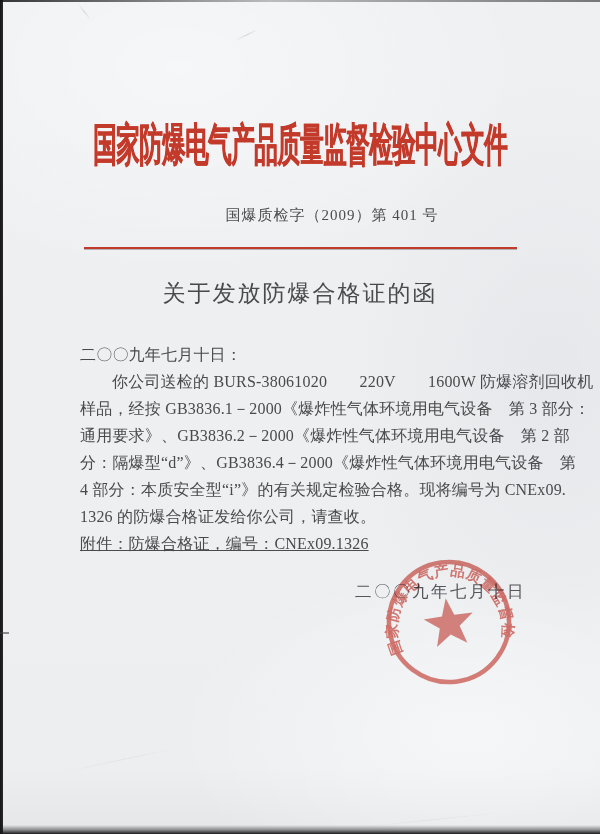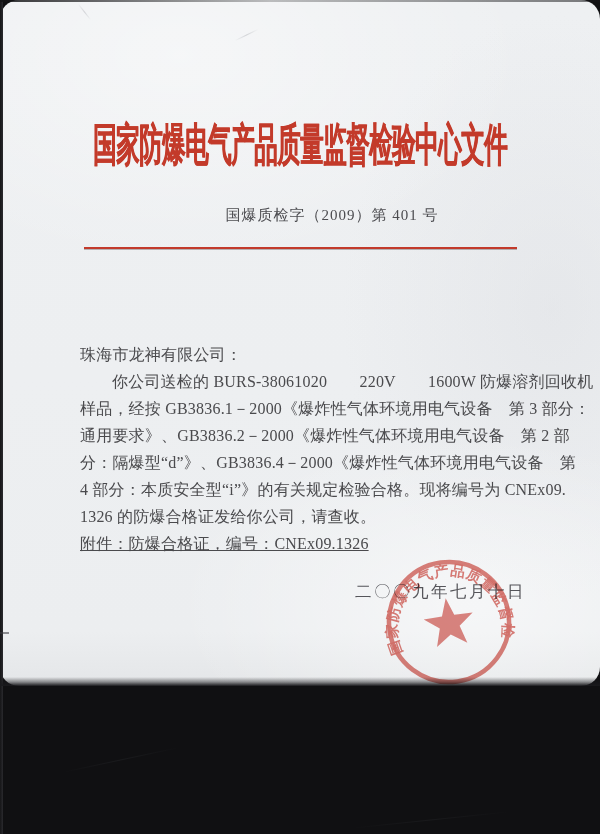--- a/index.html
+++ b/index.html
@@ -2,28 +2,27 @@
 <html><head>
 <meta charset="utf-8">
 <style>
   html,body{margin:0;padding:0;}
   body{
     width:600px;height:834px;overflow:hidden;
     font-family:"Liberation Serif","DejaVu Serif",serif;
     background:#101012;
   }
   .scan{
-    position:relative;width:600px;height:686px;
+    position:relative;width:600px;height:834px;
     background:
       radial-gradient(ellipse 420px 240px at 78% 88%, rgba(255,255,255,.5), rgba(255,255,255,0) 70%),
       radial-gradient(ellipse 500px 300px at 30% 8%, rgba(255,255,255,.45), rgba(255,255,255,0) 70%),
       radial-gradient(ellipse 300px 420px at 92% 45%, rgba(222,224,228,.5), rgba(222,224,228,0) 70%),
       linear-gradient(180deg,#eef0f2 0%,#edeff1 55%,#eceef0 92%,#e4e6e8 100%);
     color:#474749;
-    border-radius:19px;
   }
   
   .edge-left{position:absolute;left:0;top:0;width:3px;height:834px;
     background:linear-gradient(90deg,#151517,#2a2a2e);}
   .edge-top{position:absolute;left:0;top:0;width:600px;height:2px;
     background:linear-gradient(90deg,rgba(20,20,22,.85),rgba(20,20,22,.25) 45%,rgba(20,20,22,.55));}
   .edge-bottom{position:absolute;left:0;bottom:0;width:600px;height:9px;
     background:linear-gradient(180deg,rgba(25,25,28,0),rgba(25,25,28,.45) 55%,#1a1a1d);}
   
   .crease{position:absolute;background:linear-gradient(180deg,rgba(120,124,132,0),rgba(120,124,132,.55),rgba(120,124,132,0));opacity:.5;}
@@ -90,23 +89,24 @@
   <div class="crease c5"></div>
 
   <div class="letterhead">
     <span>国家防爆电气产品质量监督检验中心文件</span>
   </div>
 
   <div class="doc-number">国爆质检字（2009）第 401 号</div>
 
   <div class="red-rule"></div>
 
+  <div class="subject">关于发放防爆合格证的函</div>
 
   <div class="body-block">
-    <div class="body-line">珠海市龙神有限公司：</div>
+    <div class="body-line">二〇〇九年七月十日：</div>
     <div class="body-line indent">你公司送检的 BURS-38061020　　220V　　1600W  防爆溶剂回收机</div>
     <div class="body-line">样品，经按 GB3836.1－2000《爆炸性气体环境用电气设备　第 3 部分：</div>
     <div class="body-line">通用要求》、GB3836.2－2000《爆炸性气体环境用电气设备　第 2 部</div>
     <div class="body-line">分：隔爆型“d”》、GB3836.4－2000《爆炸性气体环境用电气设备　第</div>
     <div class="body-line">4 部分：本质安全型“i”》的有关规定检验合格。现将编号为 CNEx09.</div>
     <div class="body-line">1326 的防爆合格证发给你公司，请查收。</div>
     <div class="body-line attachment-line">附件：防爆合格证，编号：CNEx09.1326</div>
   </div>
 
   <div class="date-line">二〇〇九年七月十日</div>

